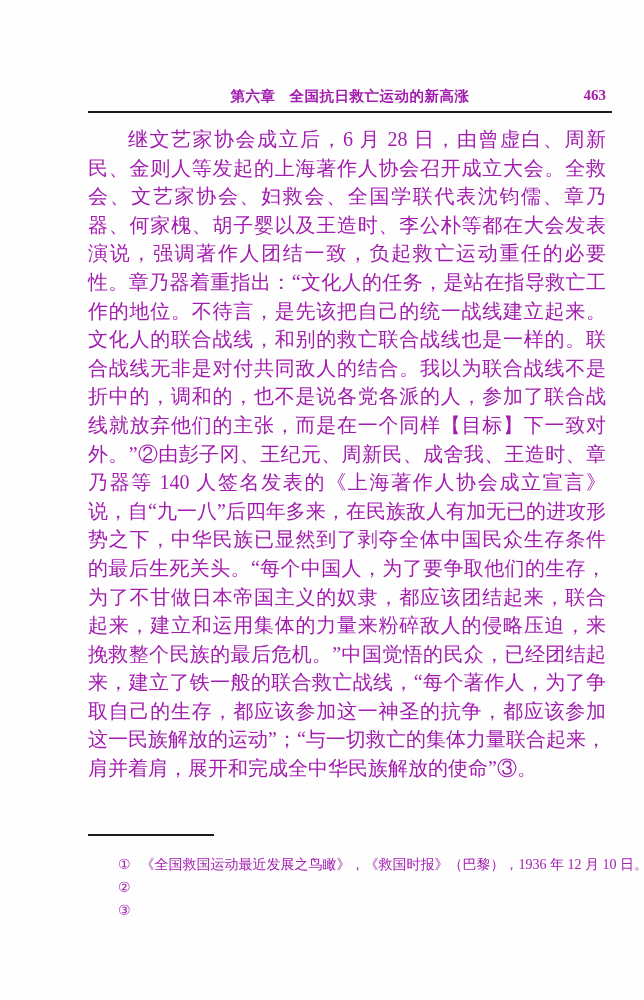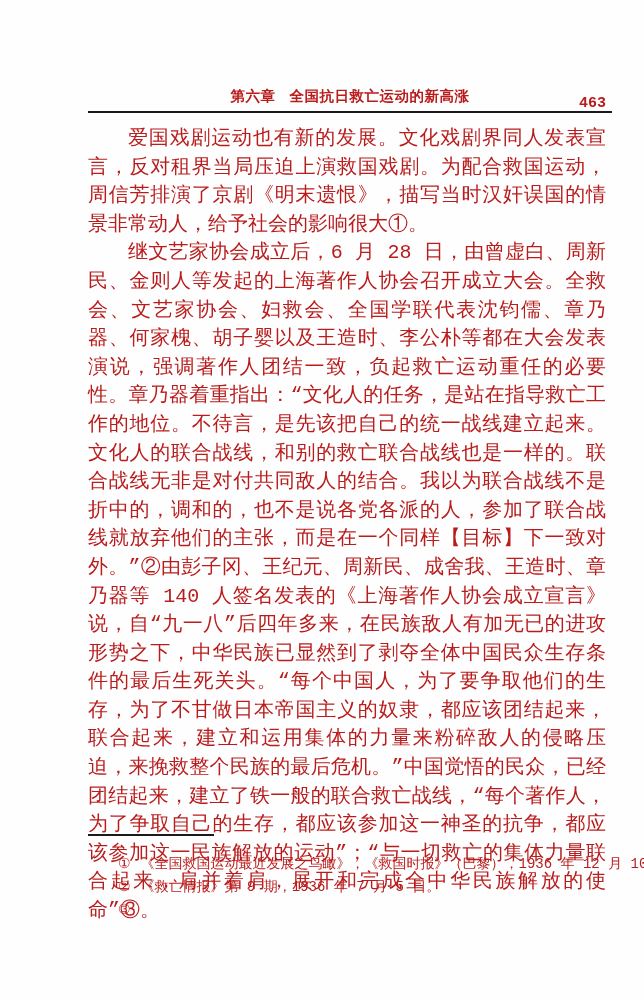--- a/index.html
+++ b/index.html
@@ -1,22 +1,22 @@
 <!DOCTYPE html>
 <html><head>
 <meta charset="utf-8">
 <style>
   html, body { margin: 0; padding: 0; background: #ffffff; }
   .page {
     position: relative;
     width: 644px;
     height: 1000px;
     background: #fefefe;
-    font-family: Liberation Mono, monospace;
-    color: #b91c1c;
+    font-family: Liberation Serif, serif;
+    color: #a21caf;
     overflow: hidden;
   }
   .running-head {
     position: absolute;
     left: 88px;
     top: 87px;
     width: 524px;
     height: 22px;
   }
   .chapter-line {
@@ -25,21 +25,21 @@
     text-align: center;
     font-size: 14.5px;
     font-weight: bold;
     letter-spacing: 0.5px;
     white-space: nowrap;
   }
   .chapter-line .gap { display: inline-block; width: 14px; }
   .folio {
     position: absolute;
     right: 6px;
-    top: 8px;
+    top: 0;
     font-size: 15px;
     font-weight: bold;
   }
   .head-rule {
     position: absolute;
     left: 88px;
     top: 111px;
     width: 524px;
     height: 2px;
     background: #1a1a1a;
@@ -91,33 +91,31 @@
   <div class="running-head">
     <div class="chapter-line">
       <span>第六章</span><span class="gap"></span><span>全国抗日救亡运动的新高涨</span>
     </div>
     <div class="folio">463</div>
   </div>
 
   <div class="head-rule"></div>
 
   <div class="body-text">
-    <p>爱国戏剧运动也有新的发展。文化戏剧界同人发表宣言，反对租界当局压迫上演救国戏剧。为配合救国运动，周信芳排演了京剧《明末遗恨》，描写当时汉奸误国的情景非常动人，给予社会的影响很大①。</p>
     <p>继文艺家协会成立后，6 月 28 日，由曾虚白、周新民、金则人等发起的上海著作人协会召开成立大会。全救会、文艺家协会、妇救会、全国学联代表沈钧儒、章乃器、何家槐、胡子婴以及王造时、李公朴等都在大会发表演说，强调著作人团结一致，负起救亡运动重任的必要性。章乃器着重指出：“文化人的任务，是站在指导救亡工作的地位。不待言，是先该把自己的统一战线建立起来。文化人的联合战线，和别的救亡联合战线也是一样的。联合战线无非是对付共同敌人的结合。我以为联合战线不是折中的，调和的，也不是说各党各派的人，参加了联合战线就放弃他们的主张，而是在一个同样【目标】下一致对外。”②由彭子冈、王纪元、周新民、成舍我、王造时、章乃器等 140 人签名发表的《上海著作人协会成立宣言》说，自“九一八”后四年多来，在民族敌人有加无已的进攻形势之下，中华民族已显然到了剥夺全体中国民众生存条件的最后生死关头。“每个中国人，为了要争取他们的生存，为了不甘做日本帝国主义的奴隶，都应该团结起来，联合起来，建立和运用集体的力量来粉碎敌人的侵略压迫，来挽救整个民族的最后危机。”中国觉悟的民众，已经团结起来，建立了铁一般的联合救亡战线，“每个著作人，为了争取自己的生存，都应该参加这一神圣的抗争，都应该参加这一民族解放的运动”；“与一切救亡的集体力量联合起来，肩并着肩，展开和完成全中华民族解放的使命”③。</p>
   </div>
 
   <div class="fn-rule"></div>
 
   <div class="footnotes">
     <div class="fn-row">
       <span class="fn-marker">①</span>
       <span class="fn-text">《全国救国运动最近发展之鸟瞰》，《救国时报》（巴黎），1936 年 12 月 10 日。</span>
     </div>
     <div class="fn-row">
       <span class="fn-marker">②</span>
-      <span class="fn-text">《救亡情报》第 9 期，1936 年 7 月 5 日。</span>
     </div>
     <div class="fn-row">
       <span class="fn-marker">③</span>
     </div>
   </div>
 
 </div>
 
 </body></html>

